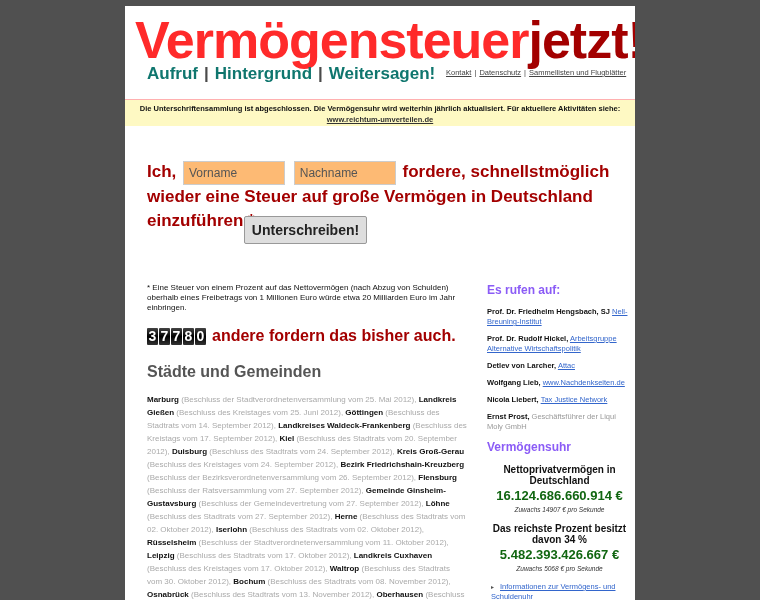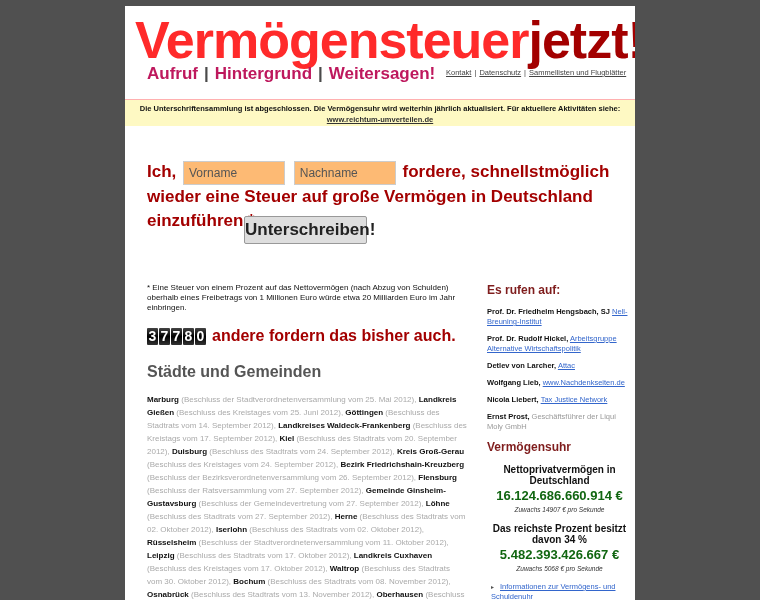--- a/index.html
+++ b/index.html
@@ -3,42 +3,42 @@
 <meta charset="utf-8">
 <style>
   * { box-sizing: border-box; margin: 0; padding: 0; }
   html, body { width: 760px; height: 600px; overflow: hidden; }
   body { background: #505050; font-family: "Liberation Sans", sans-serif; position: relative; }
   .page { position: absolute; left: 125px; top: 6px; width: 510px; height: 600px; background: #ffffff; overflow: hidden; }
   .logo { position: absolute; left: 10px; top: 6px; font-size: 52px; font-weight: bold; letter-spacing: -1px; line-height: 56px; white-space: nowrap; }
   .logo .a { color: #ff2a2a; }
   .logo .b { color: #a30000; }
   .mainnav { position: absolute; left: 22px; top: 58px; font-size: 17px; font-weight: bold; color: #4a4a4a; white-space: nowrap; }
-  .mainnav a { color: #be185d; text-decoration: none; }
+  .mainnav a { color: #0f766e; text-decoration: none; }
   .mainnav .sep { margin: 0 6px; }
   .subnav { position: absolute; left: 321px; top: 62px; font-size: 7.5px; color: #444; white-space: nowrap; }
   .subnav a { color: #444; text-decoration: underline; }
   .subnav .sep { margin: 0 3px; }
   .banner { position: absolute; left: 0; top: 93px; width: 510px; height: 27px; background: #fef9c3; border-top: 1px solid #ffb0b0; text-align: center; font-size: 7.5px; font-weight: bold; color: #111; line-height: 11px; padding-top: 3px; }
   .banner a { color: #333; text-decoration: underline; }
   .pledge { position: absolute; left: 22px; top: 154px; width: 480px; font-size: 17px; font-weight: bold; color: #a30000; line-height: 24px; }
   .pledge input { width: 102px; height: 24px; background: #fdba74; border: 1px solid #ccc; font-family: "Liberation Sans", sans-serif; font-size: 12px; color: #555; padding-left: 5px; vertical-align: middle; margin: 0 2px; }
   .pledge input::placeholder { color: #555; }
-  .btn { position: absolute; left: 119px; top: 210px; width: 123px; height: 28px; background: #dedede; border: 1px solid #999; border-radius: 2px; font-family: "Liberation Sans", sans-serif; font-size: 17px; font-weight: bold; color: #222; }
+  .btn { position: absolute; left: 119px; top: 210px; width: 123px; height: 28px; background: #dedede; border: 1px solid #999; border-radius: 2px; font-family: "Liberation Sans", sans-serif; font-size: 14px; font-weight: bold; color: #222; }
   .left { position: absolute; left: 22px; top: 277px; width: 320px; }
   .footnote { font-size: 8px; line-height: 10px; color: #111; }
   .counter-row { margin-top: 14px; display: flex; align-items: center; }
   .digits { display: flex; gap: 1px; }
   .digit { width: 11px; height: 17px; background: linear-gradient(#444, #000 50%, #333); color: #fff; font-size: 14px; font-weight: bold; text-align: center; line-height: 17px; border-radius: 1px; }
   .counter-text { margin-left: 6px; font-size: 16px; font-weight: bold; color: #a30000; }
   .cities-title { margin-top: 18px; font-size: 16px; font-weight: bold; color: #555; }
   .cities { margin-top: 12px; font-size: 8px; line-height: 13px; color: #aaa; }
   .cities b { color: #111; }
   .right { position: absolute; left: 362px; top: 277px; width: 145px; }
-  .right h3 { font-size: 12px; font-weight: bold; color: #7f1d1d; }
+  .right h3 { font-size: 12px; font-weight: bold; color: #8b5cf6; }
   .supporters { margin-top: 10px; }
   .supporter { font-size: 7.5px; line-height: 10px; margin-bottom: 7px; color: #111; }
   .supporter b { font-weight: bold; }
   .supporter a { color: #3366cc; text-decoration: underline; }
   .supporter .desc { color: #999; }
   .clock { margin-top: 10px; text-align: center; }
   .clock .lbl { font-size: 10px; font-weight: bold; color: #111; }
   .clock .big { font-size: 13px; font-weight: bold; color: #116611; margin-top: 2px; }
   .clock .sub { font-size: 6.5px; font-style: italic; color: #333; margin-top: 3px; margin-bottom: 10px; }
   .infolink { font-size: 7.5px; line-height: 10px; margin-left: 4px; }

